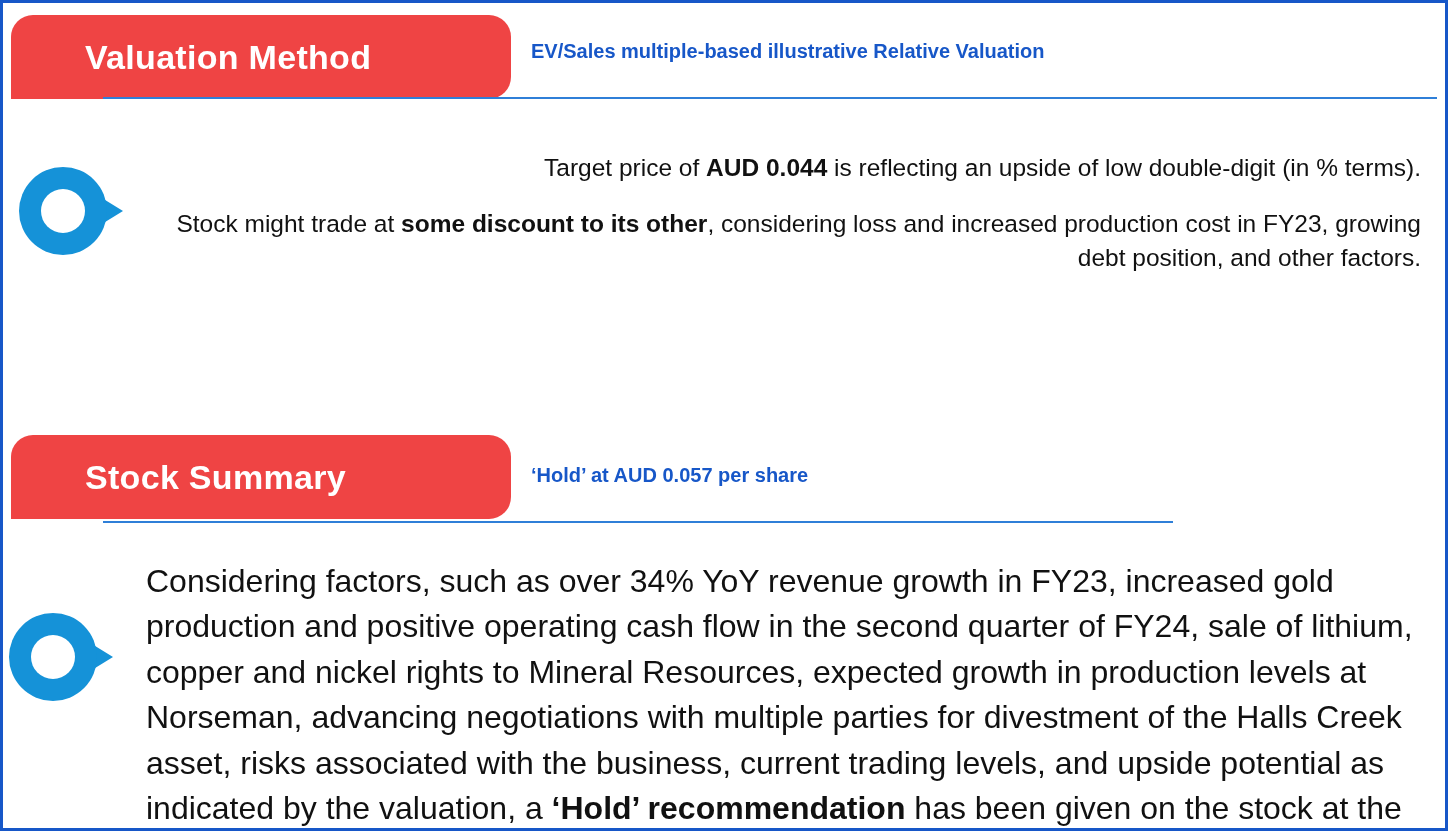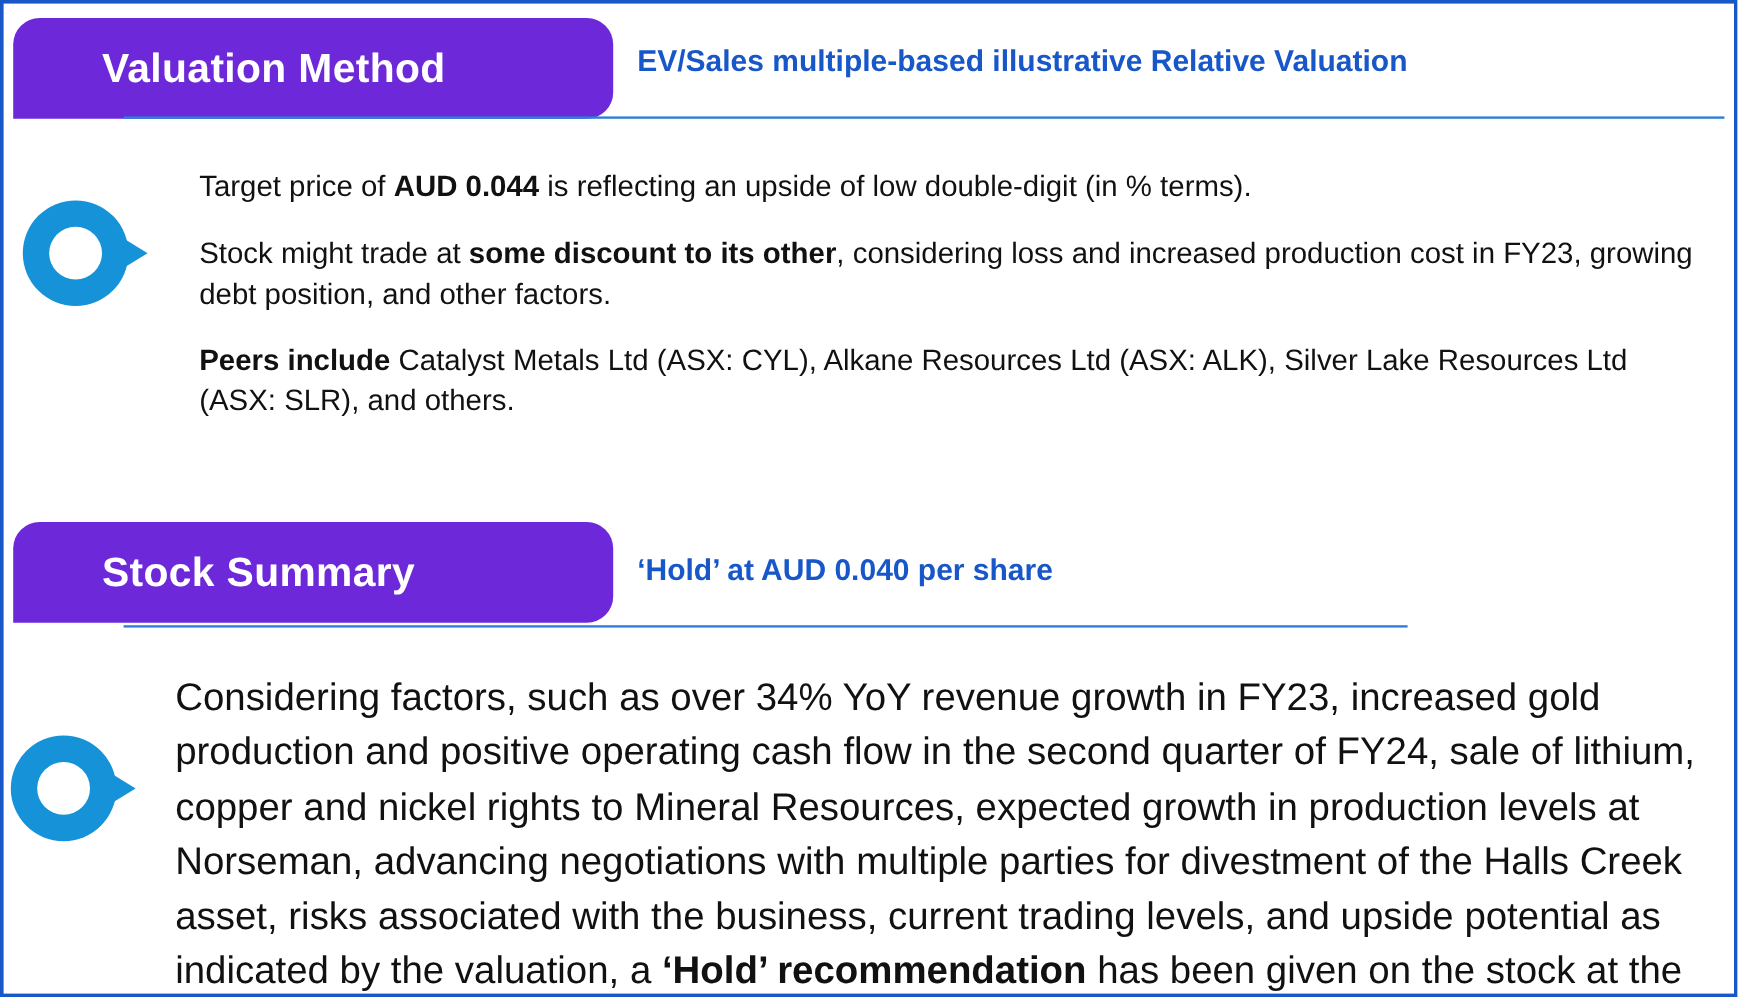--- a/index.html
+++ b/index.html
@@ -27,42 +27,42 @@
   .section-head {
     position: relative;
     height: 96px;
   }
   .tab {
     position: absolute;
     left: 8px;
     top: 12px;
     width: 500px;
     height: 84px;
-    background: #6d28d9;
+    background: #ef4444;
     border-radius: 22px 22px 22px 0;
     box-sizing: border-box;
     display: flex;
     align-items: center;
   }
   .tab-label {
     color: #ffffff;
     font-size: 34px;
     font-weight: bold;
     letter-spacing: 0.3px;
     padding-left: 74px;
   }
   .tab-subtitle {
     position: absolute;
     left: 528px;
     top: 0;
     height: 96px;
     display: flex;
     align-items: center;
     color: #1757c8;
-    font-size: 25px;
+    font-size: 20px;
     font-weight: bold;
     text-align: center;
   }
   .head-rule {
     position: absolute;
     left: 100px;
     right: 8px;
     bottom: 0;
     height: 2px;
     background: #2f7fd8;
@@ -115,22 +115,23 @@
   .body-block p {
     margin: 0 0 22px 0;
   }
   .body-block p:last-child {
     margin-bottom: 0;
   }
   b { font-weight: bold; }
 
   .section1-body {
     left: 163px;
-    top: 136px;
+    top: 148px;
     width: 1255px;
+    text-align: right;
   }
 
   .section2-body {
     left: 143px;
     top: 556px;
     width: 1290px;
     font-size: 32px;
     line-height: 1.42;
   }
 
@@ -154,28 +155,27 @@
   </div>
 
   <div class="marker sec1-marker">
     <div class="point"></div>
     <div class="ring"></div>
   </div>
 
   <div class="body-block section1-body">
     <p><span>Target price of </span><b>AUD 0.044</b><span> is reflecting an upside of low double-digit (in % terms).</span></p>
     <p><span>Stock might trade at </span><b>some discount to its other</b><span>, considering loss and increased production cost in FY23, growing debt position, and other factors.</span></p>
-    <p><b>Peers include</b><span> Catalyst Metals Ltd (ASX: CYL), Alkane Resources Ltd (ASX: ALK), Silver Lake Resources Ltd (ASX: SLR), and others.</span></p>
   </div>
 
   <div class="section-head sec2-head">
     <div class="tab">
       <span class="tab-label">Stock Summary</span>
     </div>
-    <div class="tab-subtitle">‘Hold’ at AUD 0.040 per share</div>
+    <div class="tab-subtitle">‘Hold’ at AUD 0.057 per share</div>
     <div class="head-rule"></div>
   </div>
 
   <div class="marker sec2-marker">
     <div class="point"></div>
     <div class="ring"></div>
   </div>
 
   <div class="body-block section2-body">
     <p><span>Considering factors, such as over 34% YoY revenue growth in FY23, increased gold production and positive operating cash flow in the second quarter of FY24, sale of lithium, copper and nickel rights to Mineral Resources, expected growth in production levels at Norseman, advancing negotiations with multiple parties for divestment of the Halls Creek asset, risks associated with the business, current trading levels, and upside potential as indicated by the valuation, a </span><b>‘Hold’ recommendation</b><span> has been given on the stock at the closing market price of </span><b>AUD 0.040 per share, as of 27 February 2024.</b></p>

